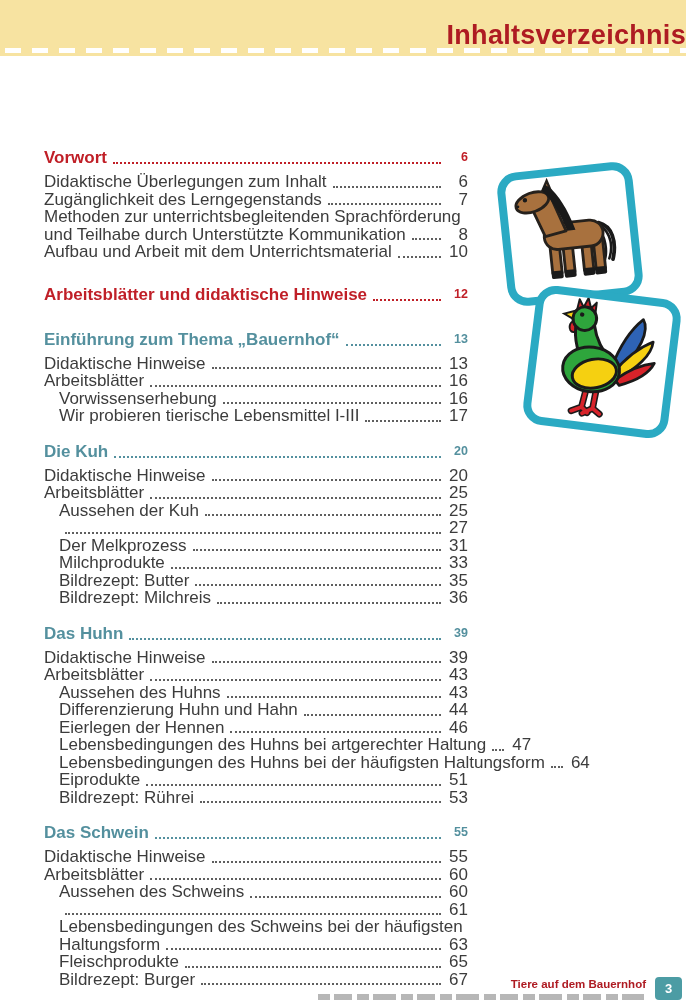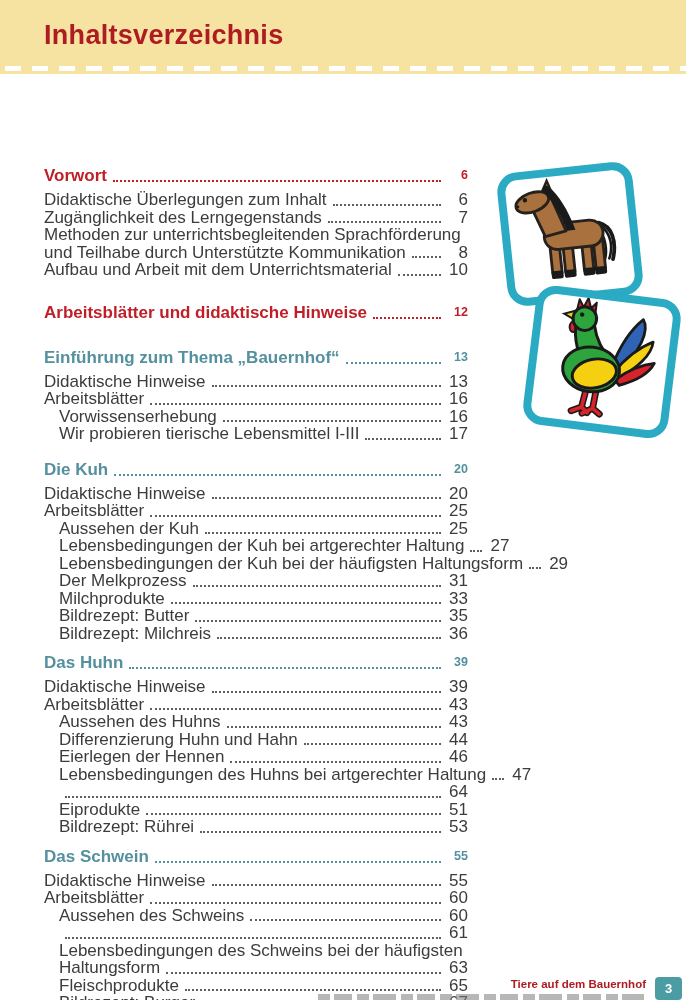--- a/index.html
+++ b/index.html
@@ -6,22 +6,23 @@
   .page{
     position:relative;
     width:686px;height:1000px;
     background:#ffffff;
     overflow:hidden;
     font-family:"Liberation Sans", sans-serif;
   }
   
   .banner{
     position:relative;
-    height:74px;
+    height:56px;
     background:var(--banner-yellow,#F7E3A1);
+    text-align:right;
   }
   .banner h1{
     margin:0;
     padding:20px 0 0 44px;
     font-size:27px;
     font-weight:bold;
     letter-spacing:.3px;
     color:var(--title-red,#AE1B22);
   }
   .dashes{
@@ -30,21 +31,21 @@
       transparent 0 5px, #ffffff 5px 21px, transparent 21px 27px);
   }
   
   .toc{
     margin-left:44px;
     width:424px;
     padding-top:90px;
   }
   .sec + .sec{margin-top:22px;}
   .sec:nth-of-type(4){margin-top:15px;}
-  .sec:nth-of-type(5),.sec:nth-of-type(6){margin-top:9px;}
+  .sec:nth-of-type(5),.sec:nth-of-type(6){margin-top:15px;}
   .row{
     display:flex;
     align-items:flex-end;
     font-size:17px;
     line-height:17.5px;
     color:var(--body-text,#3C3C3C);
   }
   .row .label{white-space:nowrap;}
   .leader{
     flex:1;
@@ -197,28 +198,22 @@
           <span class="label">Arbeitsblätter</span>
           <span class="leader"></span>
           <span class="num">25</span>
         </div>
         <div class="row indent">
           <span class="label">Aussehen der Kuh</span>
           <span class="leader"></span>
           <span class="num">25</span>
         </div>
         <div class="row indent">
-          <span class="label">Lebensbedingungen der Kuh bei artgerechter Haltung</span>
           <span class="leader"></span>
           <span class="num">27</span>
-        </div>
-        <div class="row indent">
-          <span class="label">Lebensbedingungen der Kuh bei der häufigsten Haltungsform</span>
-          <span class="leader"></span>
-          <span class="num">29</span>
         </div>
         <div class="row indent">
           <span class="label">Der Melkprozess</span>
           <span class="leader"></span>
           <span class="num">31</span>
         </div>
         <div class="row indent">
           <span class="label">Milchprodukte</span>
           <span class="leader"></span>
           <span class="num">33</span>
@@ -264,20 +259,21 @@
           <span class="label">Eierlegen der Hennen</span>
           <span class="leader"></span>
           <span class="num">46</span>
         </div>
         <div class="row indent">
           <span class="label">Lebensbedingungen des Huhns bei artgerechter Haltung</span>
           <span class="leader"></span>
           <span class="num">47</span>
         </div>
         <div class="row indent">
+          <span class="label">Lebensbedingungen des Huhns bei der häufigsten Haltungsform</span>
           <span class="leader"></span>
           <span class="num">64</span>
         </div>
         <div class="row indent">
           <span class="label">Eiprodukte</span>
           <span class="leader"></span>
           <span class="num">51</span>
         </div>
         <div class="row indent">
           <span class="label">Bildrezept: Rührei</span>

